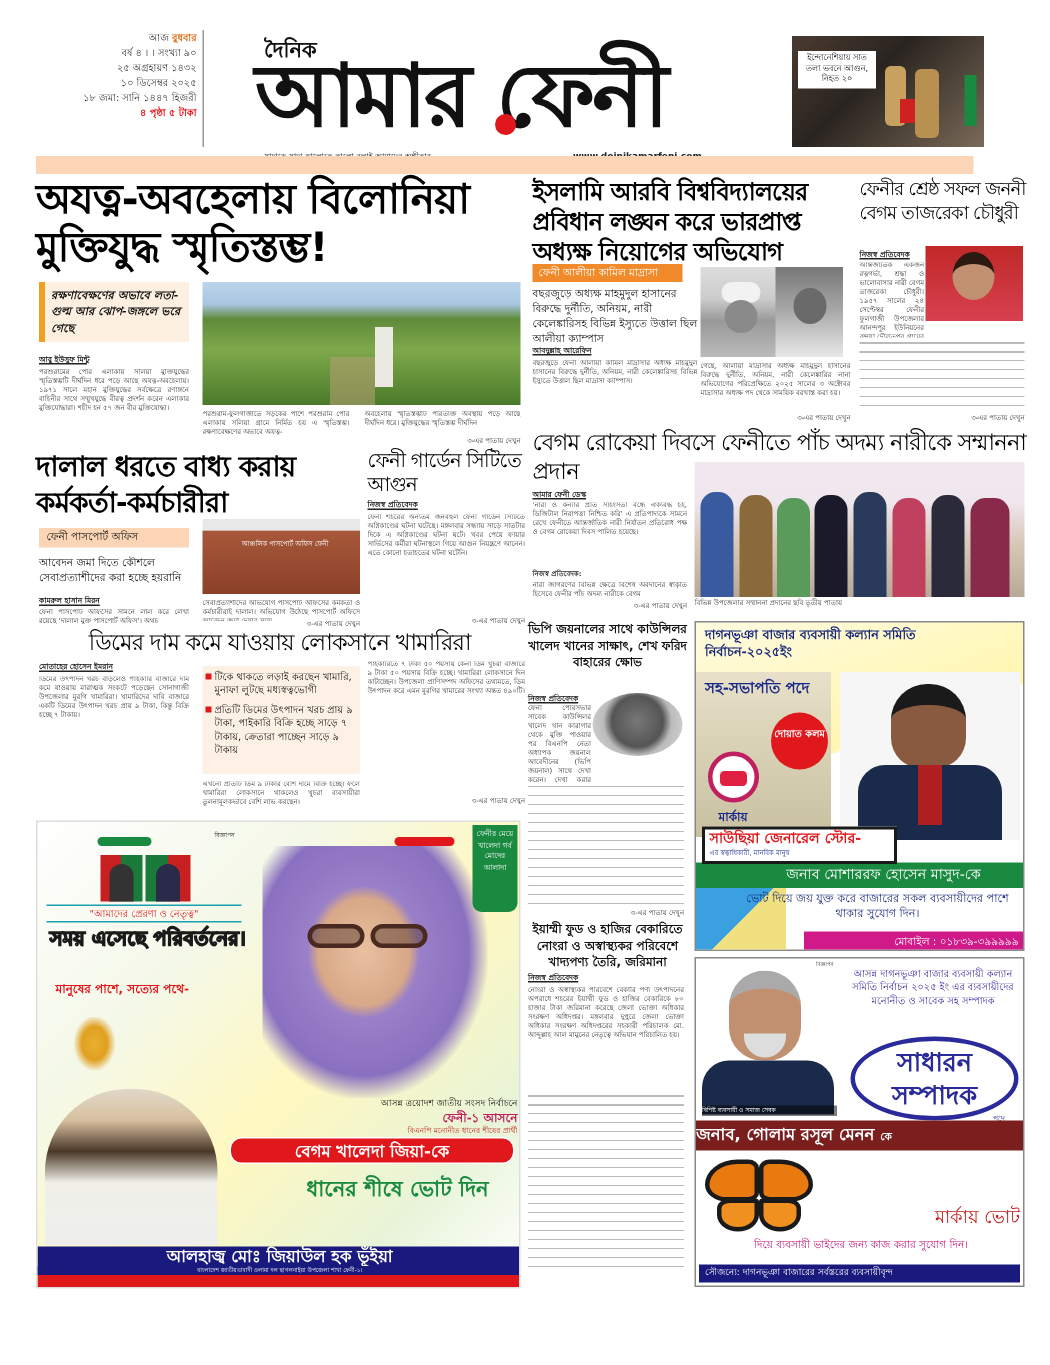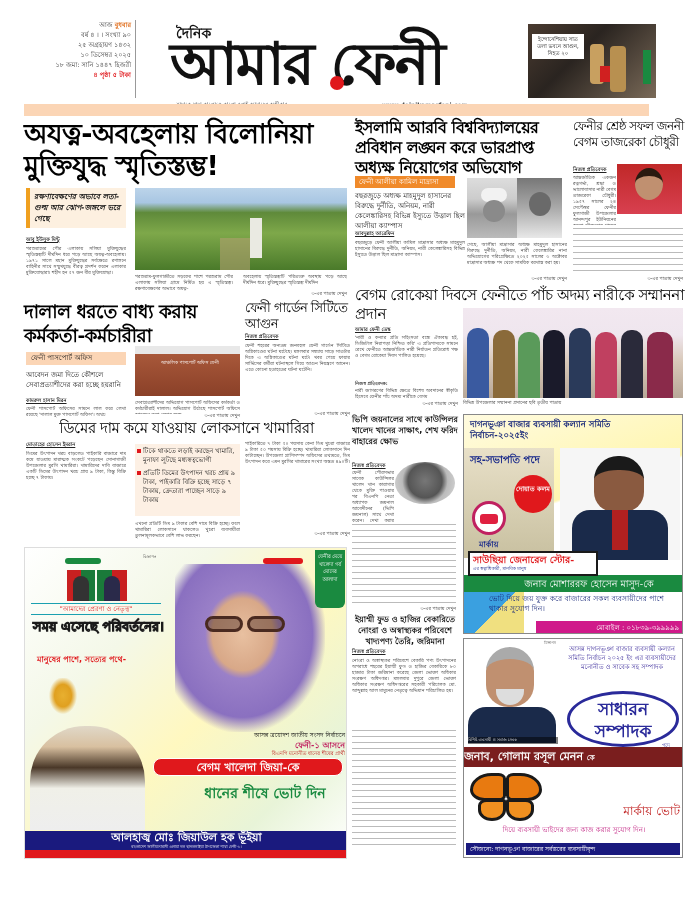--- a/index.html
+++ b/index.html
@@ -129,21 +129,21 @@
 <div class="abs byline" style="left:26px;top:441px">মোতাহের হোসেন ইমরান</div>
 <div class="abs small" style="left:26px;top:451px;width:100px;height:88px;overflow:hidden">ডিমের উৎপাদন খরচ বাড়লেও পাইকারি বাজারে দাম কমে যাওয়ায় মারাত্মক সংকটে পড়েছেন সোনাগাজী উপজেলার মুরগি খামারিরা। খামারিদের দাবি বাজারে একটি ডিমের উৎপাদন খরচ প্রায় ৯ টাকা, কিন্তু বিক্রি হচ্ছে ৭ টাকায়।</div>
 <div class="abs" style="left:135px;top:444px;width:105px;height:72px;background:#fdf0e4;padding:3px 3px 0 8px;font-size:6.5px;line-height:9px;color:#111">
   <div style="position:relative;margin-bottom:4px"><span style="position:absolute;left:-6px;top:2px;width:4px;height:4px;background:#e0181c"></span><span>টিকে থাকতে লড়াই করছেন খামারি, মুনাফা লুটছে মধ্যস্বত্বভোগী</span></div>
   <div style="position:relative"><span style="position:absolute;left:-6px;top:2px;width:4px;height:4px;background:#e0181c"></span><span>প্রতিটি ডিমের উৎপাদন খরচ প্রায় ৯ টাকা, পাইকারি বিক্রি হচ্ছে সাড়ে ৭ টাকায়, ক্রেতারা পাচ্ছেন সাড়ে ৯ টাকায়</span></div>
 </div>
 <div class="abs small" style="left:135px;top:521px;width:105px;height:20px;overflow:hidden">এখনো প্রতিটি ডিম ৯ টাকার বেশি দামে বিক্রি হচ্ছে। ফলে খামারিরা লোকসানে থাকলেও খুচরা ব্যবসায়ীরা তুলনামূলকভাবে বেশি লাভ করছেন।</div>
 <div class="abs small" style="left:245px;top:441px;width:105px;height:88px;overflow:hidden">পাইকারিতে ৭ টাকা ৫০ পয়সায় কেনা ডিম খুচরা বাজারে ৯ টাকা ৫০ পয়সায় বিক্রি হচ্ছে। খামারিরা লোকসানে দিন কাটাচ্ছেন। উপজেলা প্রাণিসম্পদ অফিসের তথ্যমতে, ডিম উৎপাদন করে এমন মুরগির খামারের সংখ্যা অন্তত ৪৯০টি।</div>
 <div class="abs more" style="left:245px;top:530px;width:105px">৩-এর পাতায় দেখুন</div>
 
-<div class="abs" style="left:352px;top:414px;width:106px;font-size:8px;line-height:11px;font-weight:bold">ভিপি জয়নালের সাথে কাউন্সিলর খালেদ খানের সাক্ষাৎ, শেখ ফরিদ বাহারের ক্ষোভ</div>
+<div class="abs" style="left:352px;top:414px;width:106px;font-size:8px;line-height:11px;text-align:center;font-weight:bold">ভিপি জয়নালের সাথে কাউন্সিলর খালেদ খানের সাক্ষাৎ, শেখ ফরিদ বাহারের ক্ষোভ</div>
 <div class="abs byline" style="left:352px;top:462px">নিজস্ব প্রতিবেদক</div>
 <div class="abs photo" style="left:395px;top:462px;width:60px;height:42px;border-radius:50%;background:radial-gradient(circle at 50% 45%,#777 0,#555 45%,#bbb 60%,#ddd)"></div>
 <div class="abs small" style="left:352px;top:470px;width:42px;height:52px;overflow:hidden">ফেনী পৌরসভার সাবেক কাউন্সিলর খালেদ খান কারাগার থেকে মুক্তি পাওয়ার পর বিএনপি নেতা অধ্যাপক জয়নাল আবেদীনের (ভিপি জয়নাল) সাথে দেখা করেন। দেখা করার পরই ক্ষোভ প্রকাশ করেন ফেনী জেলা বিএনপির আহ্বায়ক শেখ ফরিদ বাহার।</div>
 <div class="abs grey-lines" style="left:352px;top:524px;width:104px;height:80px"></div>
 <div class="abs more" style="left:352px;top:605px;width:104px">৩-এর পাতায় দেখুন</div>
 
 <div class="abs" style="left:352px;top:614px;width:106px;font-size:8px;line-height:11px;text-align:center;font-weight:bold">ইয়াম্মী ফুড ও হাজির বেকারিতে নোংরা ও অস্বাস্থ্যকর পরিবেশে খাদ্যপণ্য তৈরি, জরিমানা</div>
 <div class="abs byline" style="left:352px;top:648px">নিজস্ব প্রতিবেদক</div>
 <div class="abs small" style="left:352px;top:658px;width:104px;height:70px;overflow:hidden">নোংরা ও অস্বাস্থ্যকর পরিবেশে বেকারি পণ্য উৎপাদনের অপরাধে শহরের ইয়াম্মী ফুড ও হাজির বেকারিকে ৮০ হাজার টাকা জরিমানা করেছে জেলা ভোক্তা অধিকার সংরক্ষণ অধিদপ্তর। মঙ্গলবার দুপুরে জেলা ভোক্তা অধিকার সংরক্ষণ অধিদপ্তরের সহকারী পরিচালক মো. আব্দুল্লাহ আল মামুনের নেতৃত্বে অভিযান পরিচালিত হয়।</div>
 <div class="abs grey-lines" style="left:352px;top:730px;width:104px;height:120px"></div>
@@ -191,21 +191,21 @@
     <div class="abs" style="left:34px;top:8px;width:50px;height:56px;background:#8a5a40;border-radius:24px 24px 20px 20px;border-top:14px solid #1a1a1a"></div>
     <div class="abs" style="left:12px;top:62px;width:96px;height:50px;background:#1a2a4a;border-radius:18px 18px 0 0"></div>
     <div class="abs" style="left:52px;top:62px;width:16px;height:40px;background:#b02020"></div>
   </div>
   <div class="abs" style="left:0;top:160px;width:220px;height:17px;background:#1a8a40;color:#fff;font-size:9.5px;line-height:17px;text-align:center;padding-left:30px">জনাব মোশাররফ হোসেন মাসুদ-কে</div>
   <div class="abs" style="left:4px;top:136px;width:130px;height:25px;background:#fff;border:2px solid #1a1a1a;padding:1px 3px">
     <div style="font-size:9.5px;line-height:12px;color:#e0181c;font-weight:bold">সাউছিয়া জেনারেল স্টোর-</div>
     <div style="font-size:4.5px;color:#1a2a8a">এর স্বত্বাধিকারী, মানবিক মানুষ</div>
   </div>
   <div class="abs" style="left:0;top:177px;width:60px;height:43px;background:linear-gradient(135deg,#3aa0e0 0,#3aa0e0 50%,#f0e080 50%)"></div>
-  <div class="abs" style="left:25px;top:179px;width:192px;font-size:7.5px;line-height:10px;color:#1a2a7a;">ভোট দিয়ে জয় যুক্ত করে বাজারের সকল ব্যবসায়ীদের পাশে থাকার সুযোগ দিন।</div>
+  <div class="abs" style="left:25px;top:179px;width:192px;font-size:7.5px;line-height:10px;color:#1a2a7a;text-align:center">ভোট দিয়ে জয় যুক্ত করে বাজারের সকল ব্যবসায়ীদের পাশে থাকার সুযোগ দিন।</div>
   <div class="abs" style="left:72px;top:206px;width:148px;height:14px;background:#d01a8a;color:#fff;font-size:7px;line-height:14px;text-align:right;padding-right:5px">মোবাইল : ০১৮৩৯-৩৯৯৯৯৯</div>
 </div>
 
 <div class="abs" style="left:463px;top:638px;width:220px;height:220px;background:#fff;border:1px solid #888;overflow:hidden">
   <div class="abs" style="left:80px;top:2px;font-size:3.5px;color:#333">বিজ্ঞাপন</div>
   <div class="abs" style="left:0;top:2px;width:95px;height:100px">
     <div class="abs" style="left:22px;top:6px;width:48px;height:60px;background:#c09070;border-radius:24px 24px 22px 22px;border-top:12px solid #aaa"></div>
     <div class="abs" style="left:32px;top:48px;width:28px;height:16px;background:#ddd;border-radius:0 0 14px 14px"></div>
     <div class="abs" style="left:4px;top:66px;width:88px;height:36px;background:#1a2a4a;border-radius:18px 18px 0 0"></div>
   </div>

